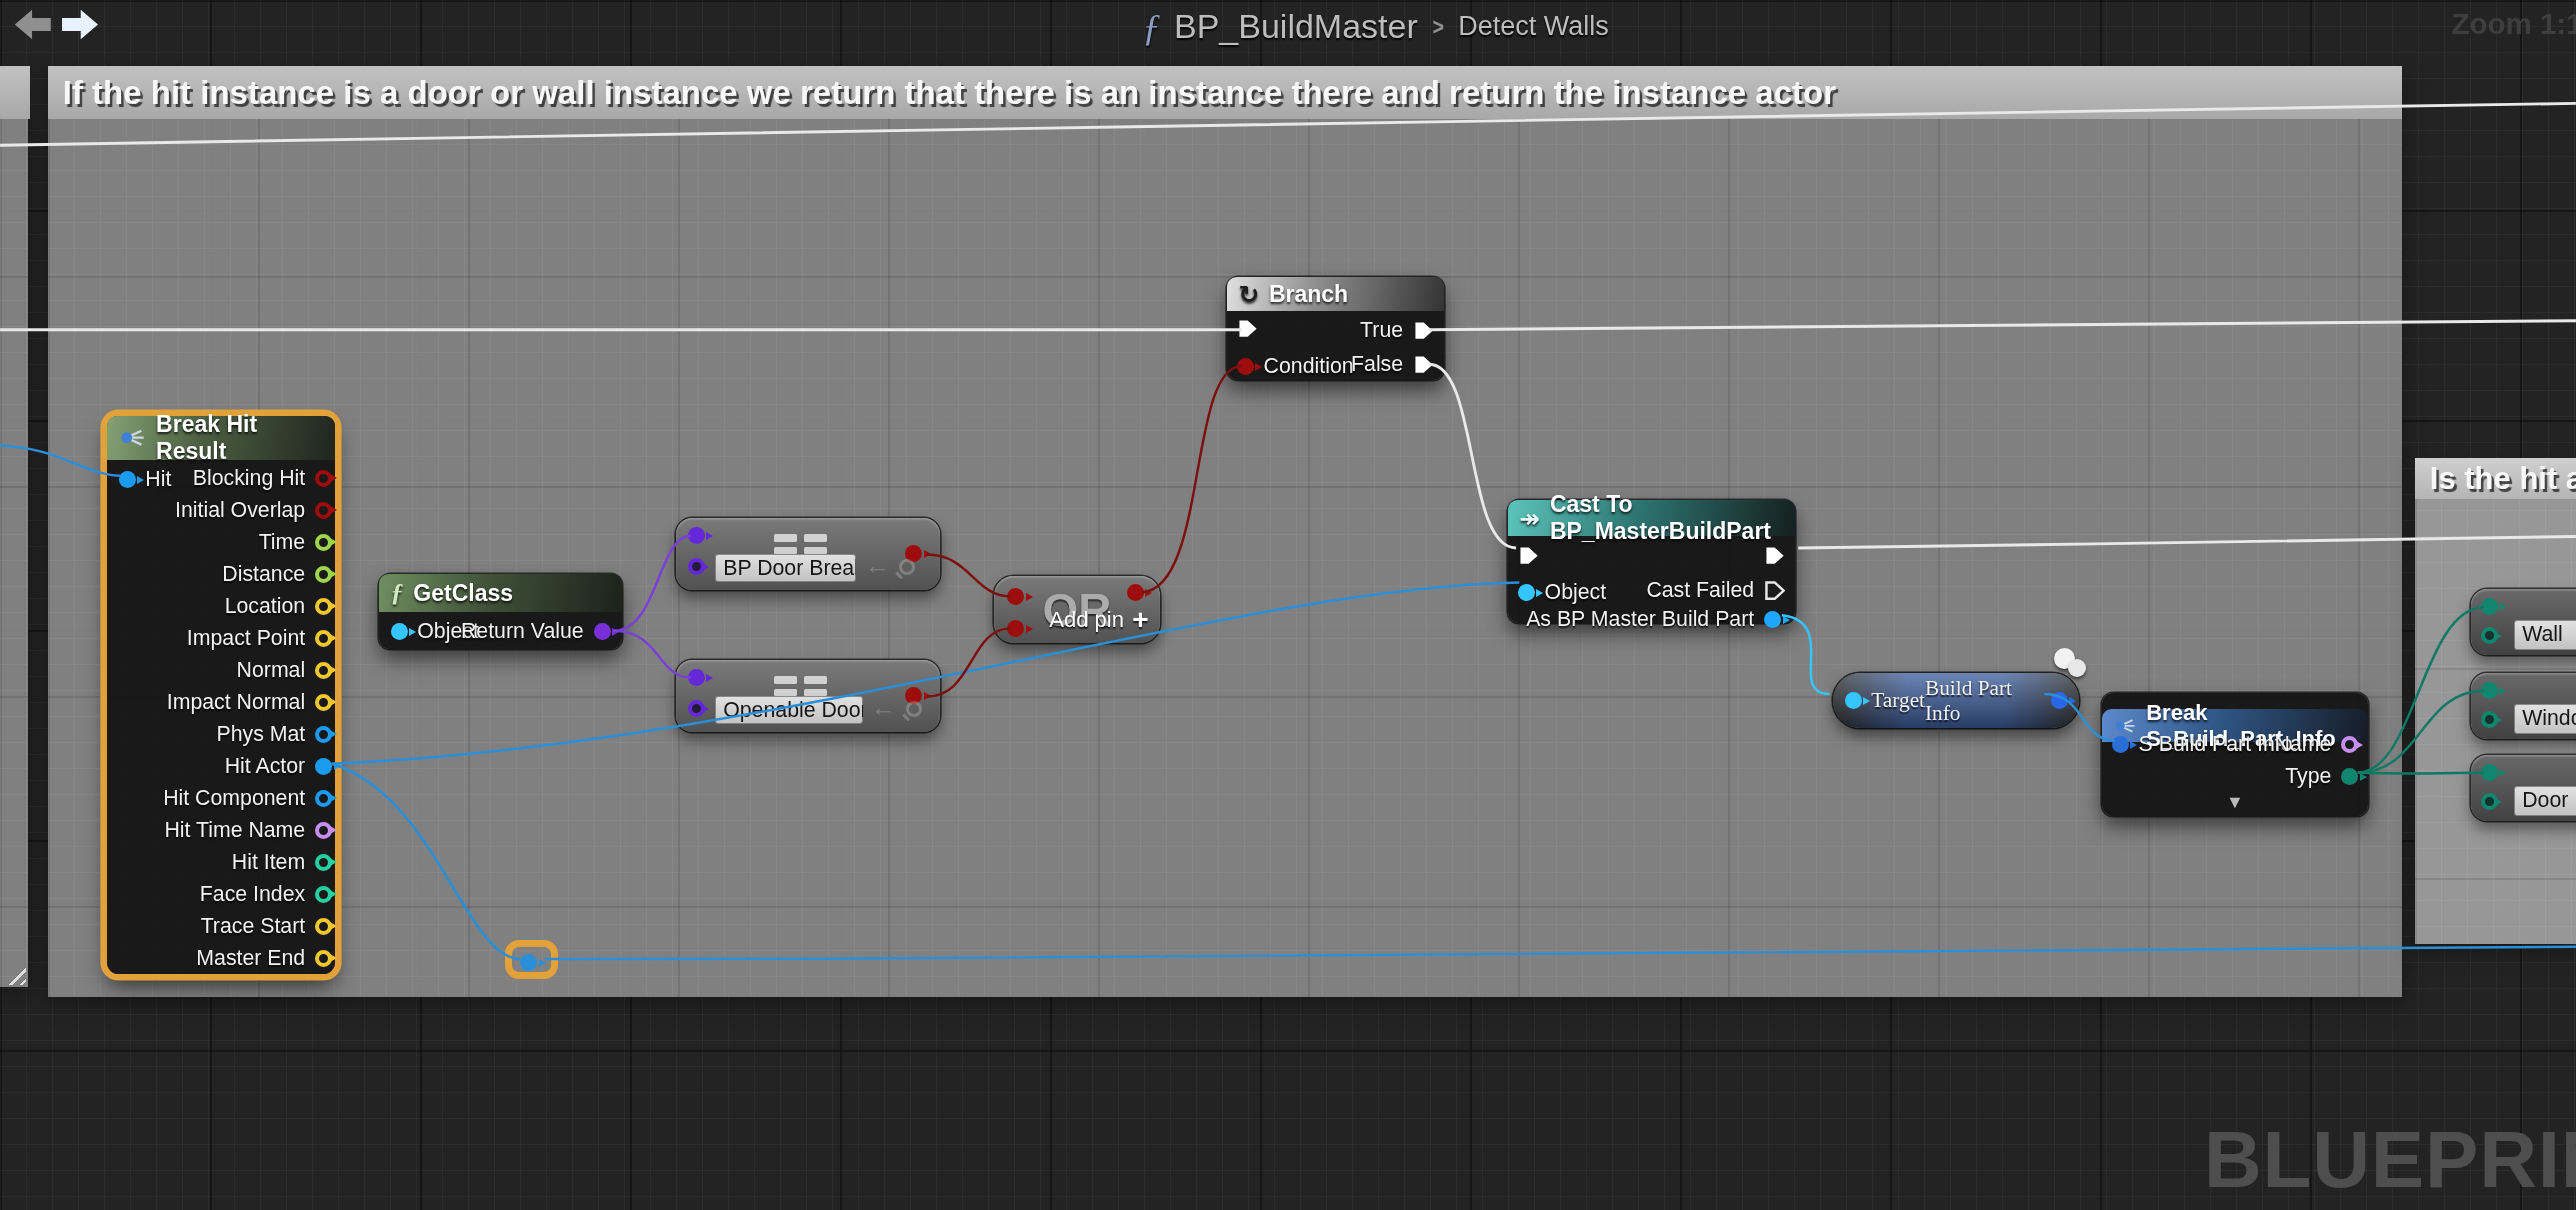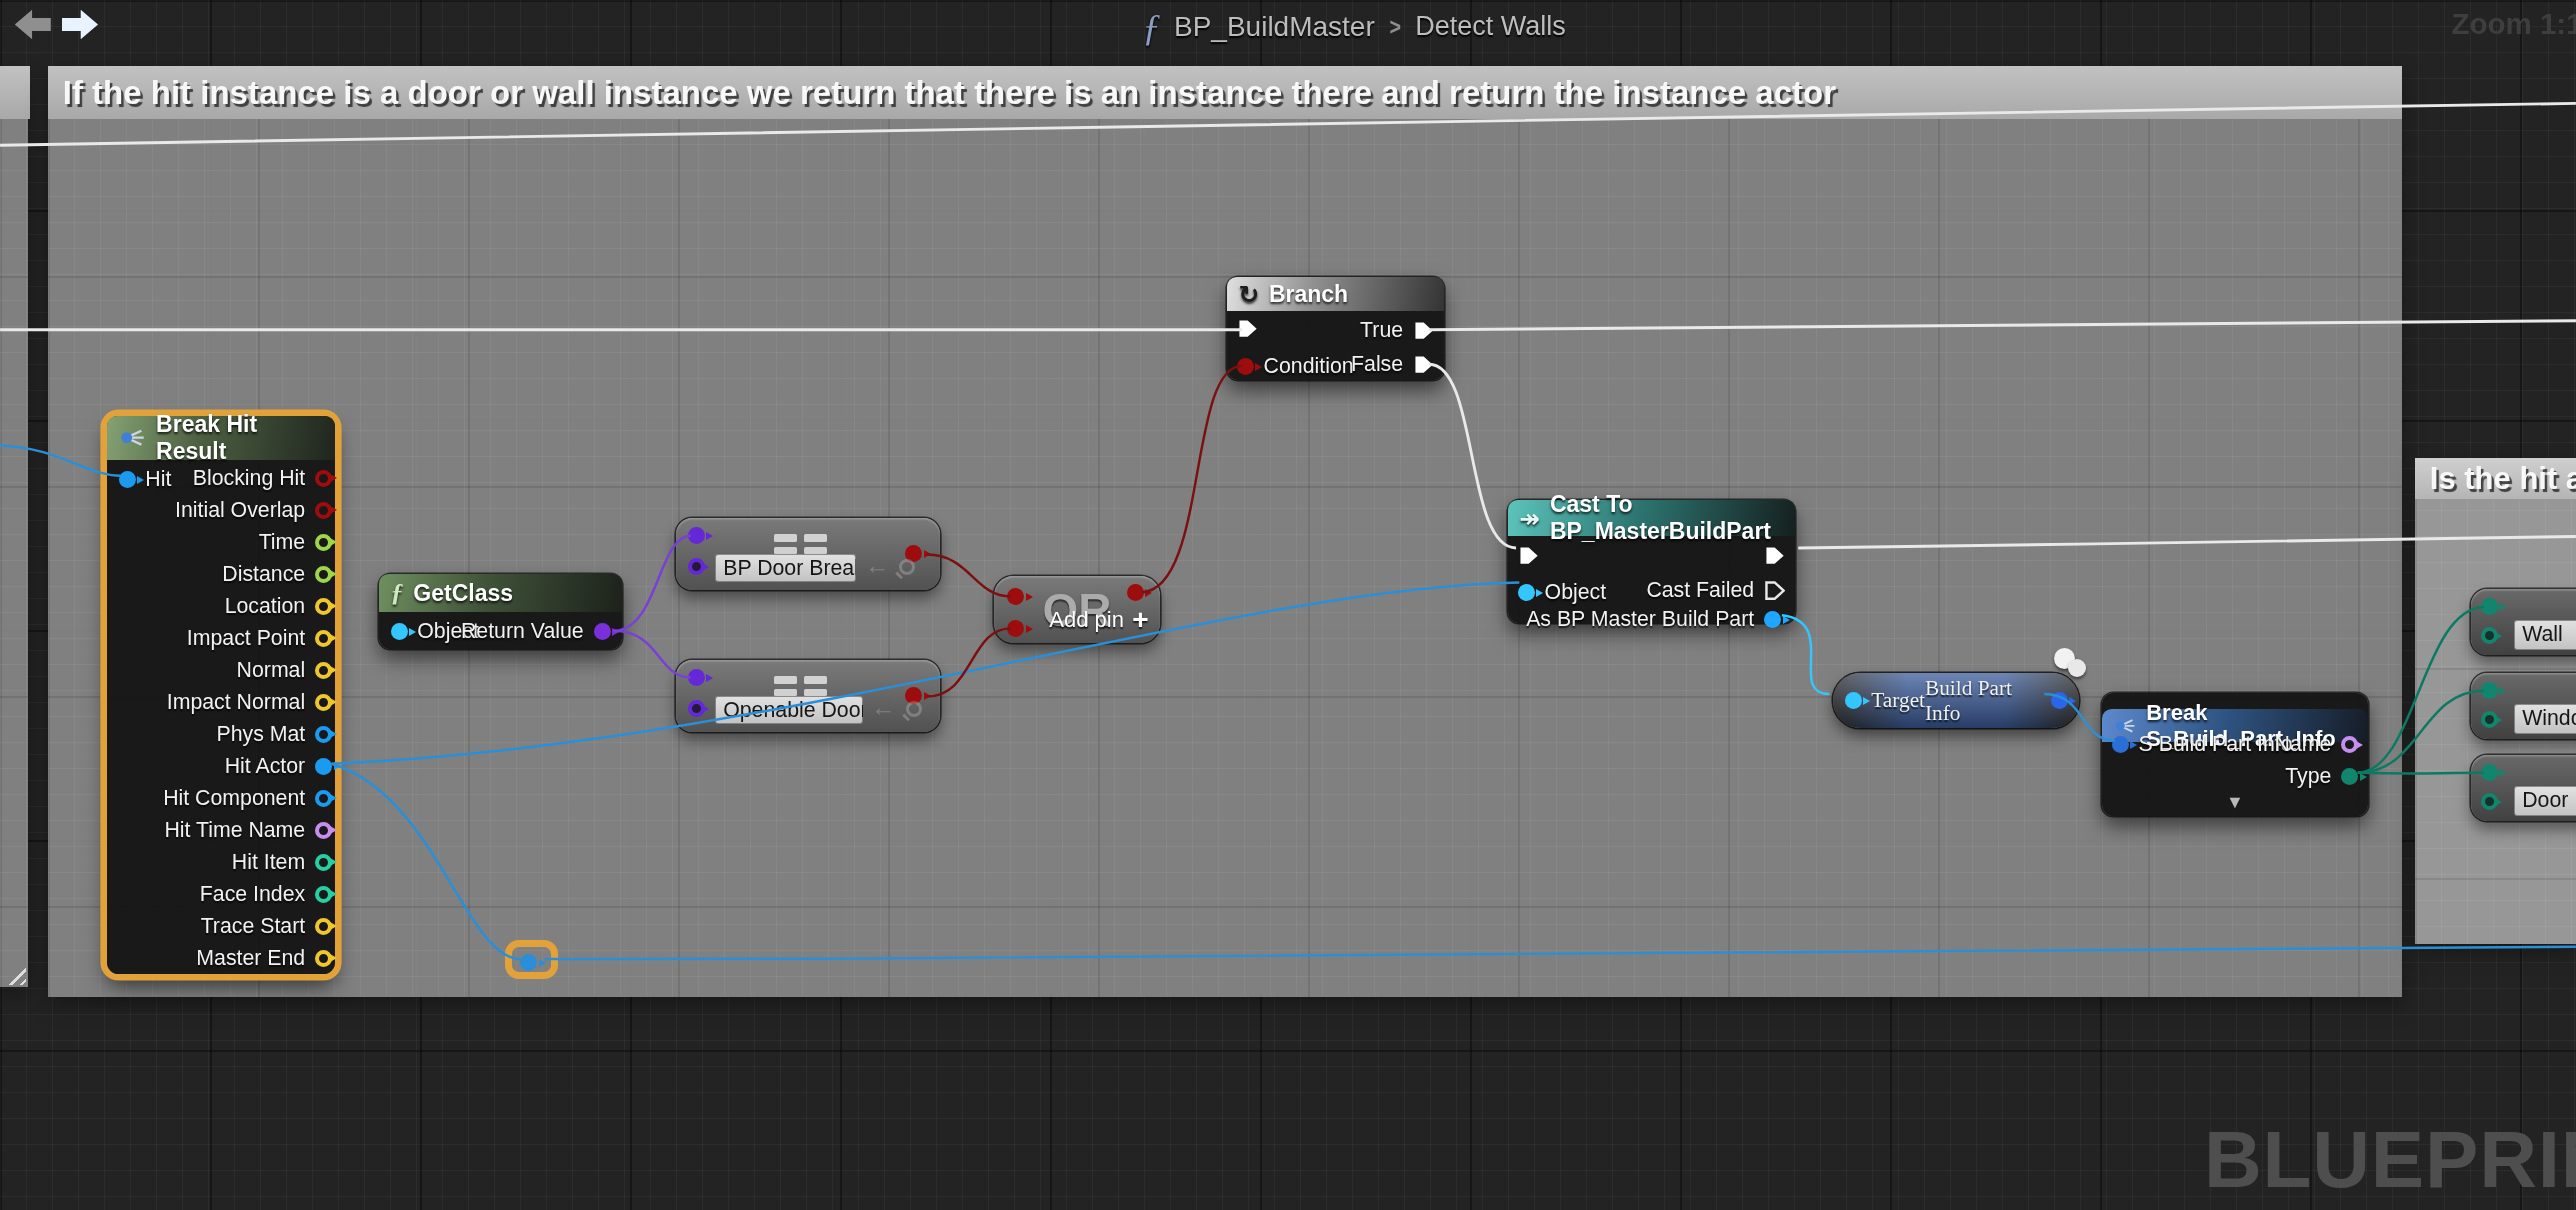--- a/index.html
+++ b/index.html
@@ -389,21 +389,21 @@
   <div style="position:absolute;z-index:5;left:2054px;top:648px;">
     <div style="position:absolute;width:21.3px;height:21.3px;border-radius:50%;background:#f2f2f2;box-shadow:0 2.5px 3.3px rgba(0,0,0,0.5);"></div>
     <div style="position:absolute;left:14px;top:10.7px;width:18px;height:18px;border-radius:50%;background:#e8e8e8;box-shadow:0 2.5px 3.3px rgba(0,0,0,0.5);"></div>
   </div>
 
   <div style="position:absolute;z-index:6;left:14.8px;top:9.8px;"><span class="arrow-l"></span></div>
   <div style="position:absolute;z-index:6;left:62px;top:9.8px;"><span class="arrow-r"></span></div>
 
   <div style="position:absolute;z-index:6;left:1142px;top:4.9px;display:flex;align-items:center;gap:13px;">
     <span style="font-style:italic;font-size:38px;color:#8a9cc4;font-family:'Liberation Serif','DejaVu Serif',serif;text-shadow:0 1.6px 2.5px #000;">ƒ</span>
-    <span style="font-size:28px;color:#bdbdbd;text-shadow:0 1.6px 1.6px #000;">BP_BuildMaster</span>
+    <span style="font-size:34px;color:#bdbdbd;text-shadow:0 1.6px 1.6px #000;">BP_BuildMaster</span>
     <span style="font-size:24.6px;font-weight:bold;color:#8f8f8f;transform:scaleX(0.8);">&gt;</span>
     <span style="font-size:27px;color:#bdbdbd;text-shadow:0 1.6px 1.6px #000;">Detect Walls</span>
   </div>
 
   <div style="position:absolute;z-index:6;right:-6.6px;top:6.6px;font-size:29.5px;font-weight:bold;color:#3e3e3e;white-space:nowrap;">Zoom 1:1</div>
 
 </div>
 
 
 </body></html>

